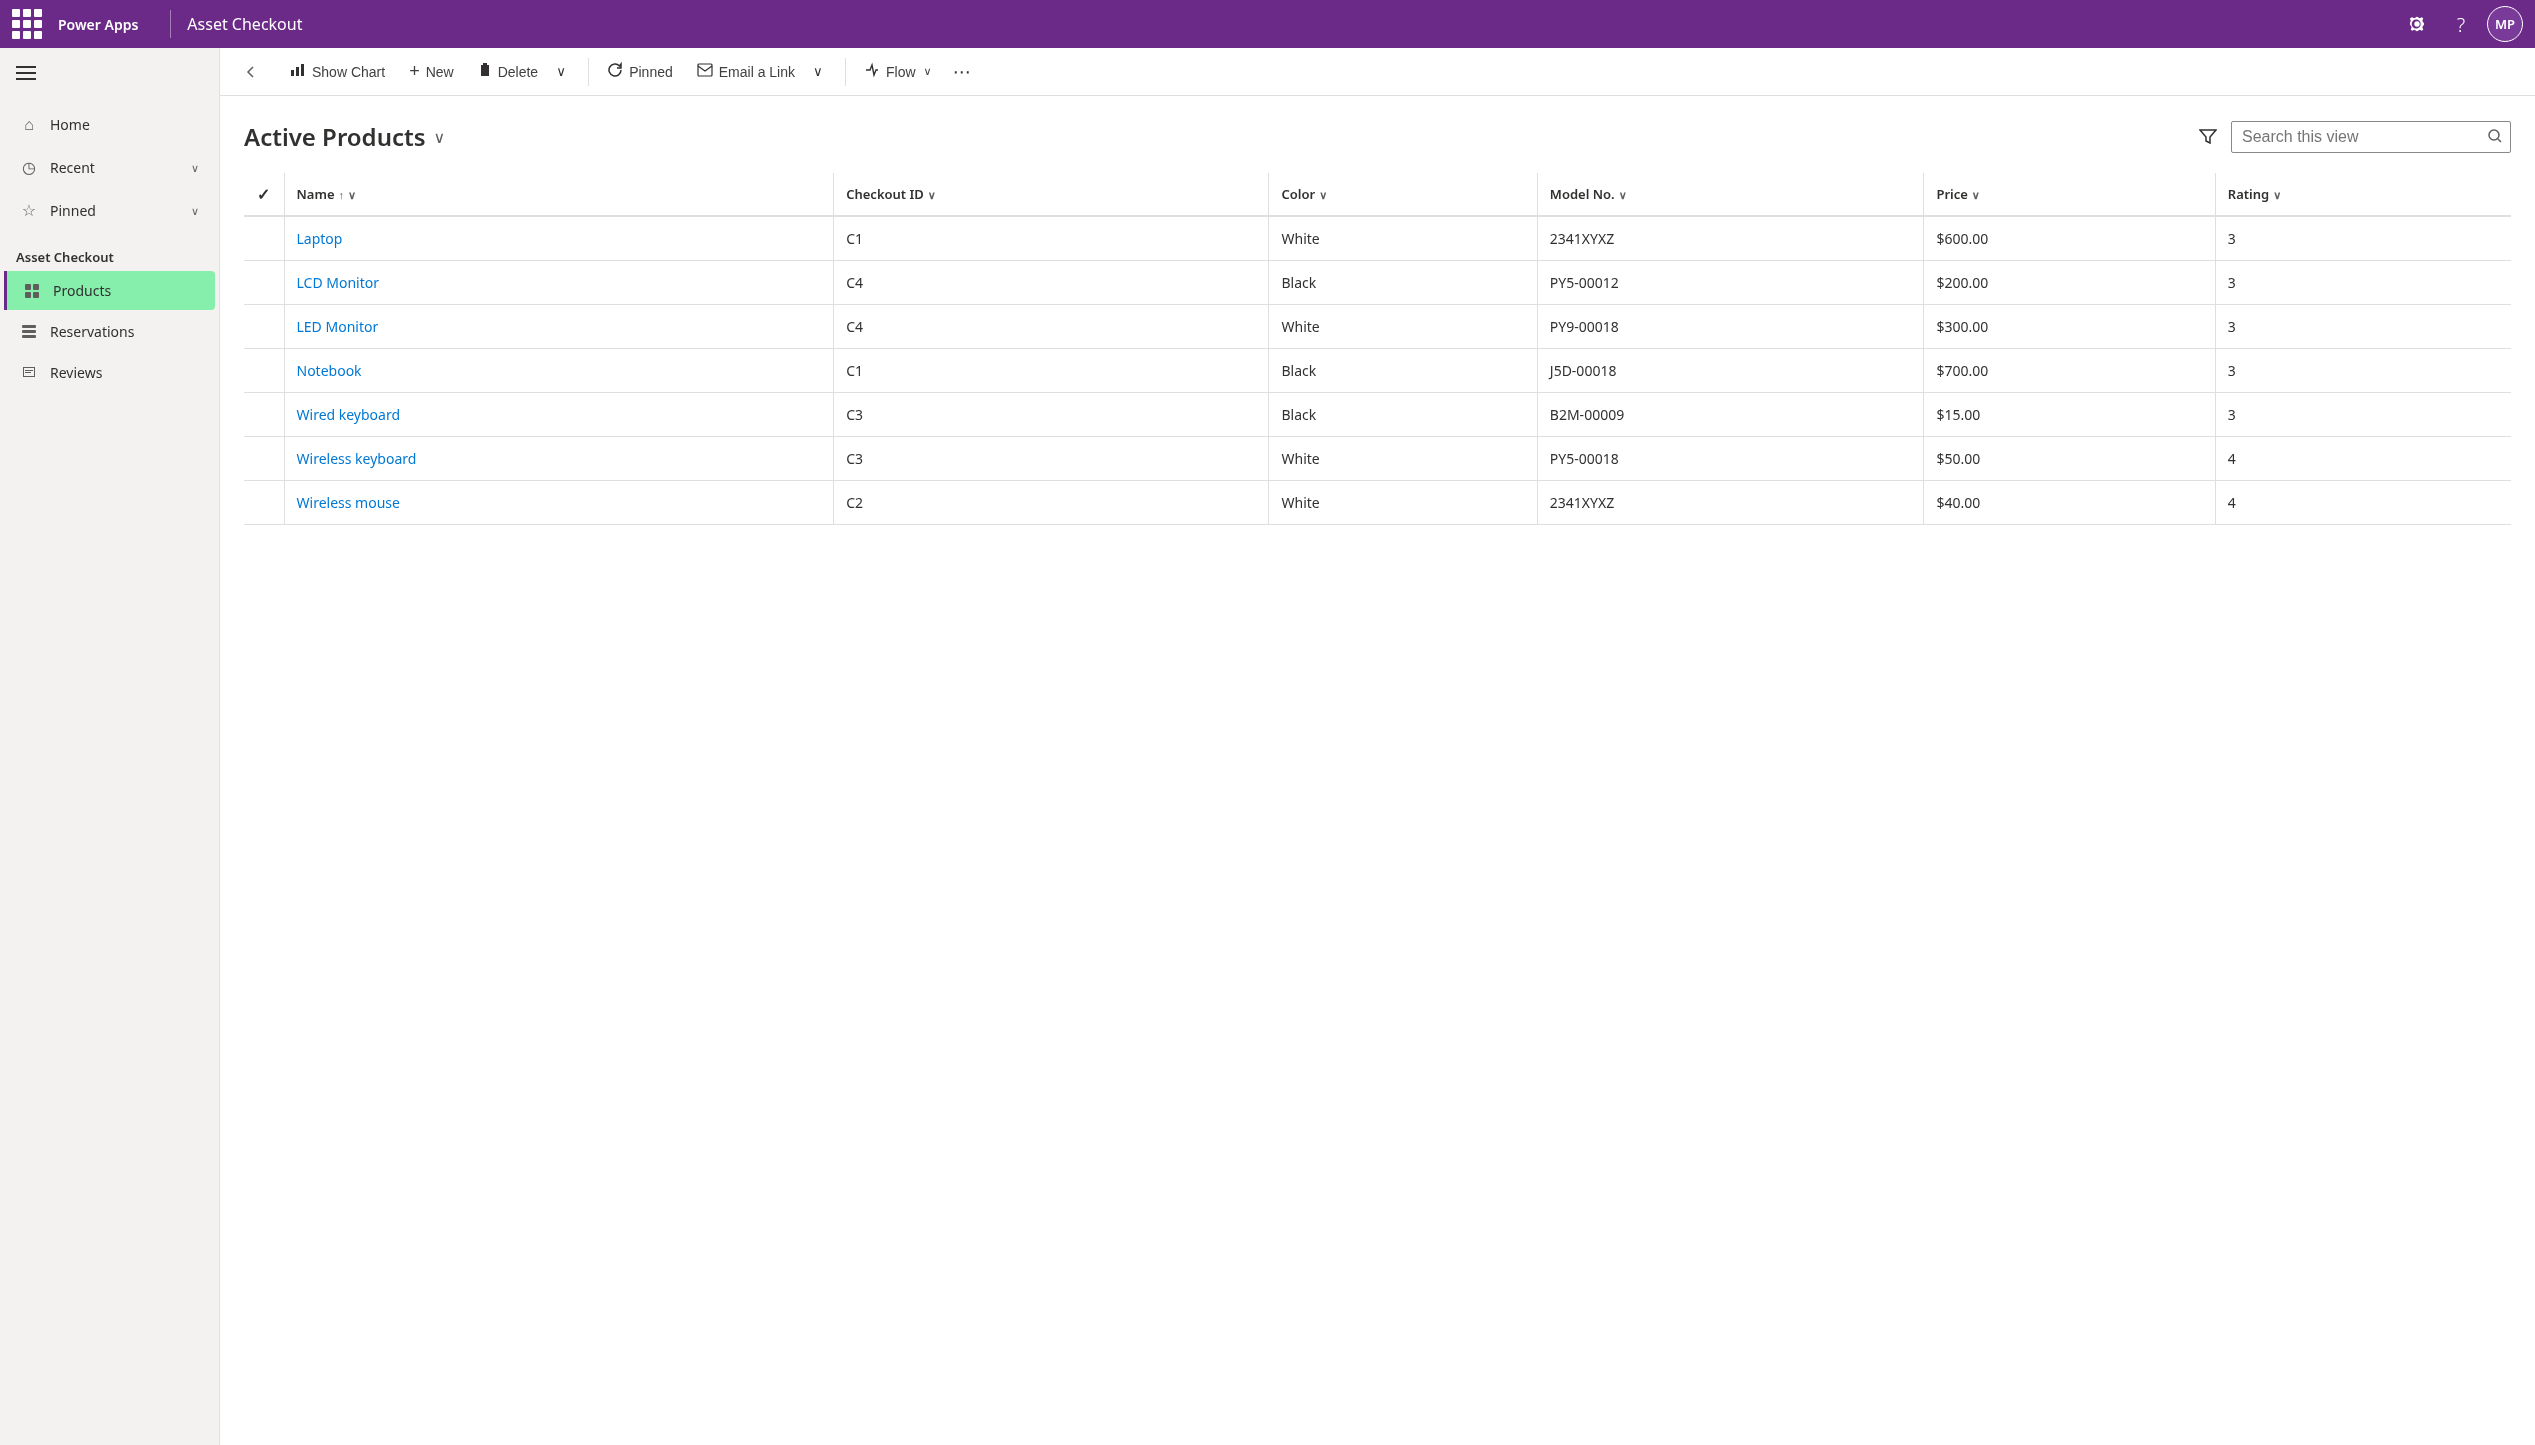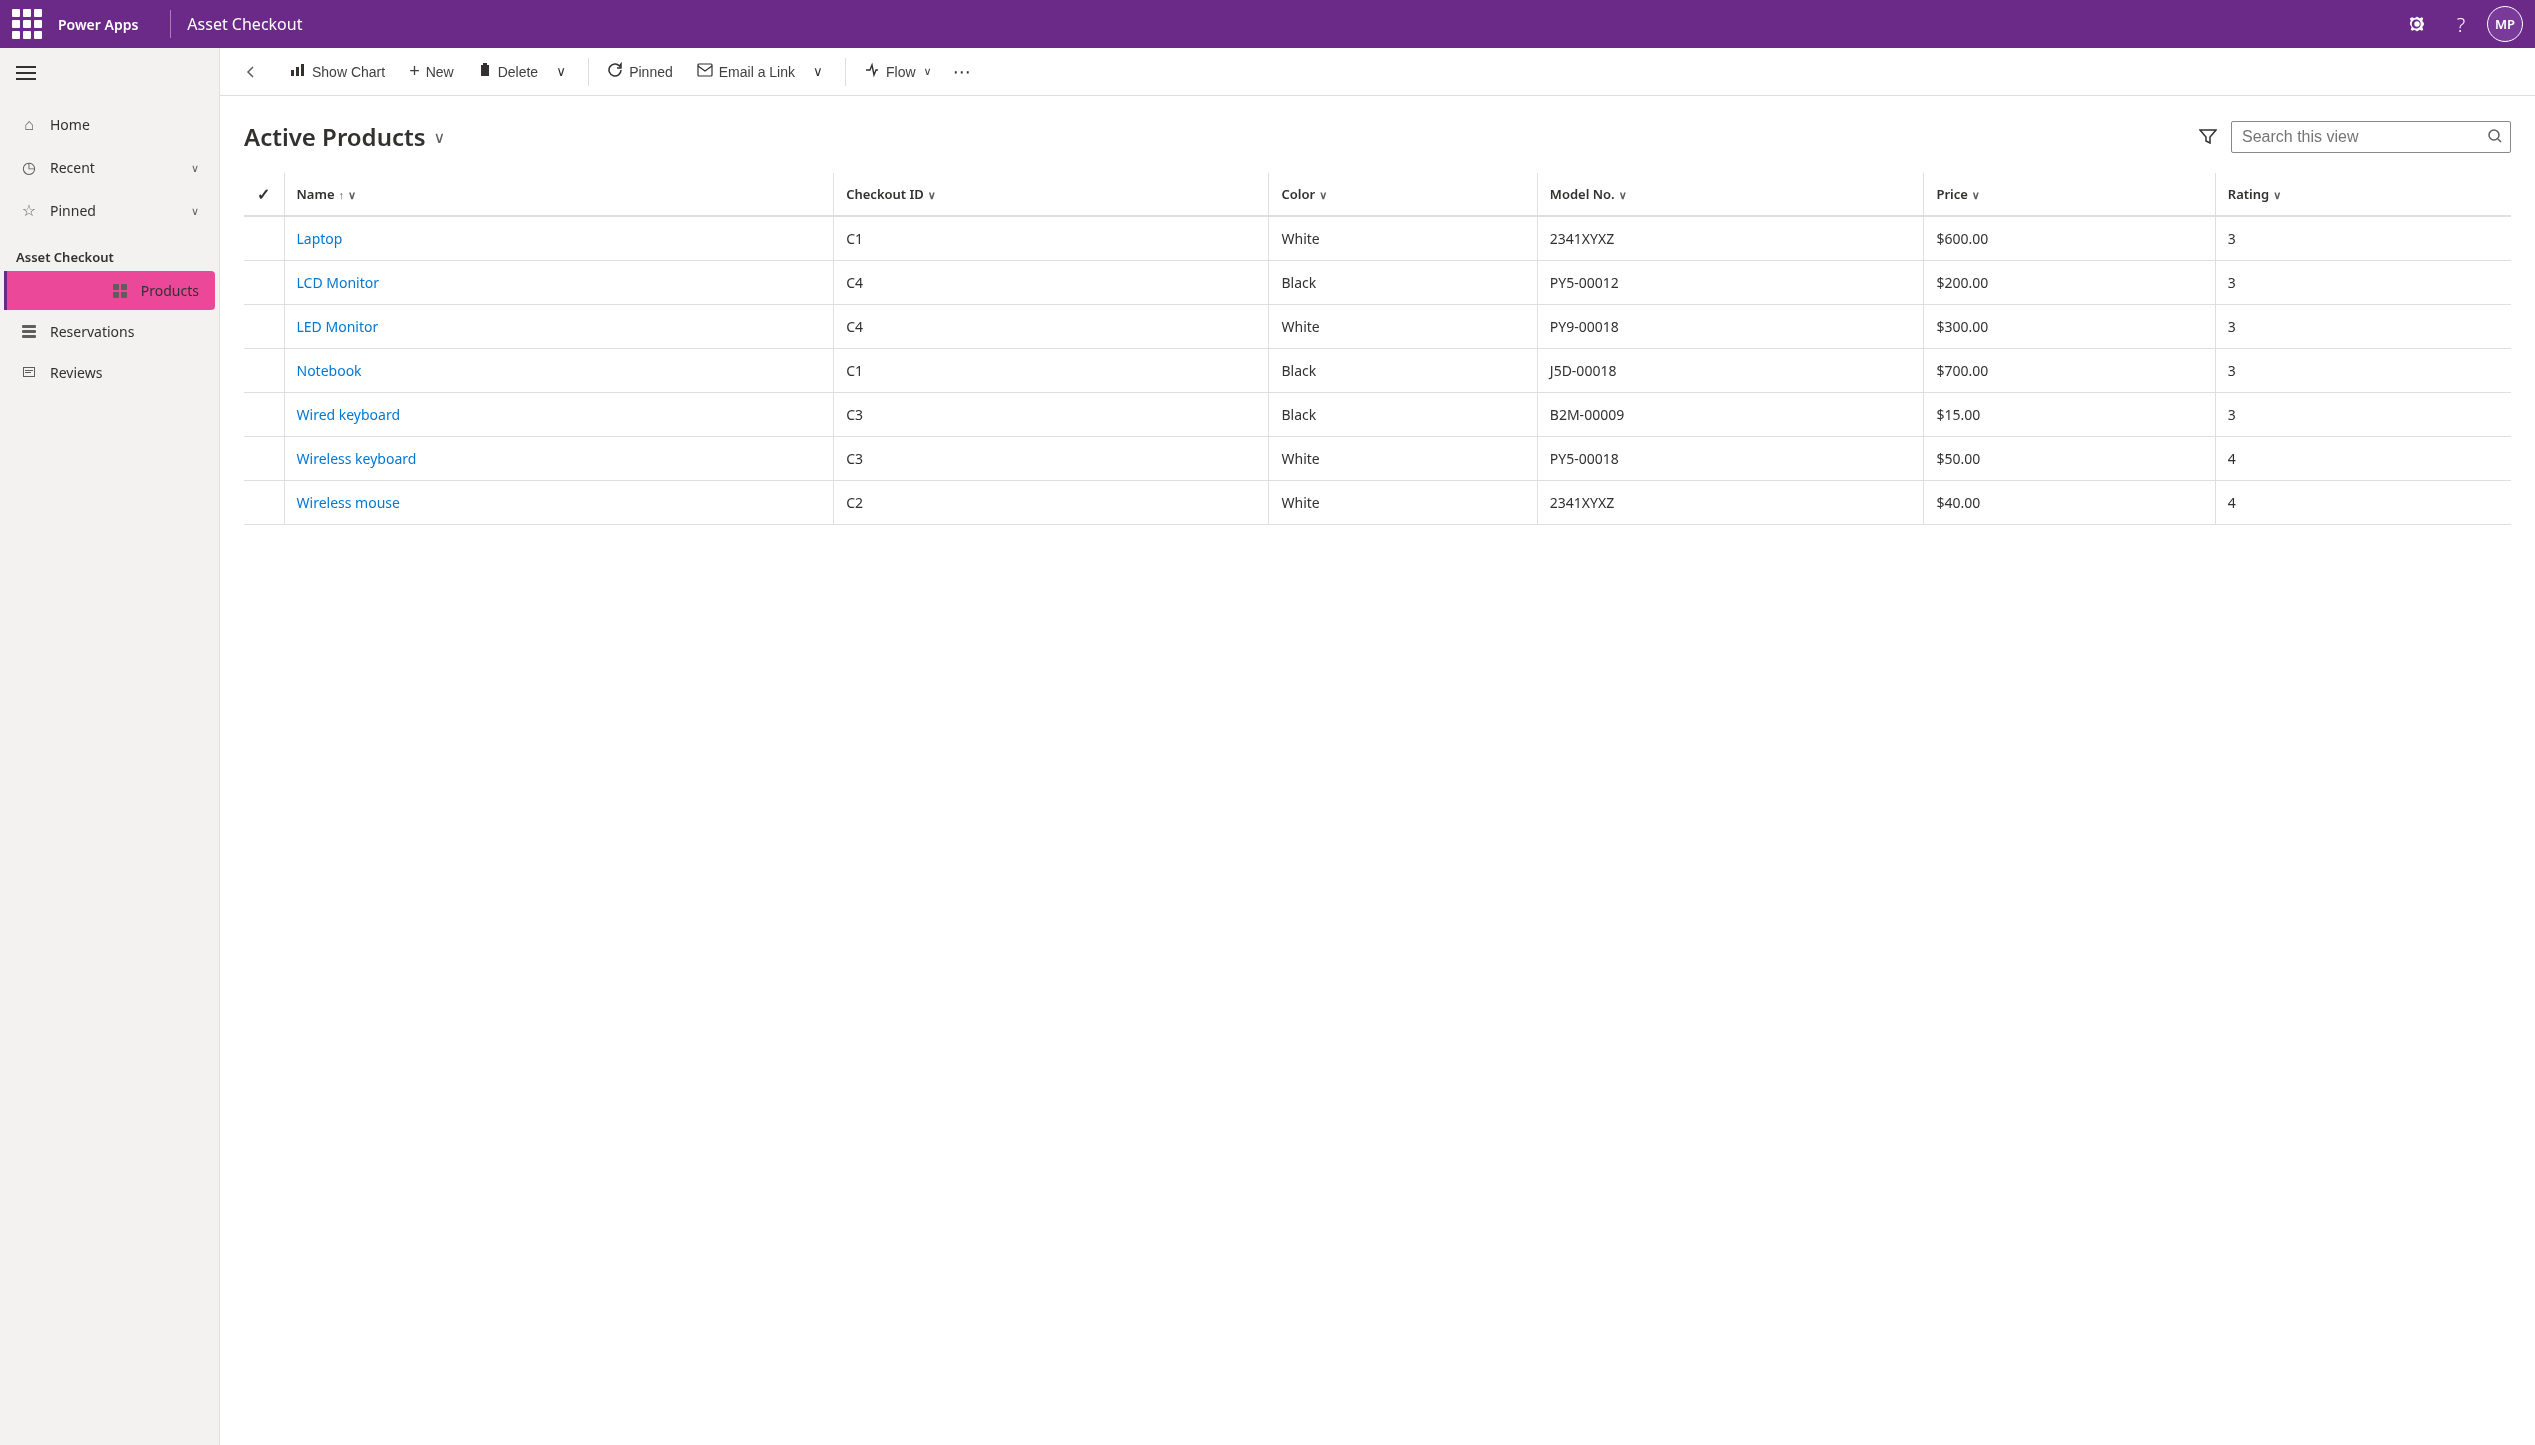--- a/index.html
+++ b/index.html
@@ -36,21 +36,21 @@
     
     .sidebar { width: 220px; background: #f3f2f1; display: flex; flex-direction: column; border-right: 1px solid #e1dfdd; flex-shrink: 0; overflow-y: auto; }
     .sidebar-hamburger { padding: 14px 16px; cursor: pointer; }
     .sidebar-hamburger span { display: block; width: 20px; height: 2px; background: #323130; margin: 4px 0; }
     .sidebar-nav { padding: 4px 0; }
     .sidebar-nav-item { display: flex; align-items: center; padding: 10px 16px; cursor: pointer; color: #323130; gap: 12px; font-size: 14px; border-radius: 4px; margin: 1px 4px; }
     .sidebar-nav-item .nav-icon { font-size: 16px; color: #605e5c; width: 18px; display: flex; align-items: center; justify-content: center; }
     .sidebar-nav-item .nav-chevron { margin-left: auto; font-size: 11px; color: #605e5c; }
     .sidebar-section-title { padding: 12px 16px 4px 16px; font-size: 13px; font-weight: 600; color: #323130; }
     .sidebar-app-item { display: flex; align-items: center; padding: 10px 16px; cursor: pointer; color: #323130; gap: 12px; font-size: 14px; margin: 1px 4px; border-radius: 4px; }
-    .sidebar-app-item.active { background: #ec4899; border-left: 3px solid #6b2a87; border-radius: 0 4px 4px 0; justify-content: flex-end; }
+    .sidebar-app-item.active { background: #86efac; border-left: 3px solid #6b2a87; border-radius: 0 4px 4px 0; }
     .sidebar-app-item .app-icon { width: 18px; height: 18px; display: flex; align-items: center; justify-content: center; font-size: 15px; color: #605e5c; }
 
     
     .content-area { flex: 1; display: flex; flex-direction: column; overflow: hidden; background: white; }
 
     
     .command-bar { height: 48px; background: white; border-bottom: 1px solid #e1dfdd; display: flex; align-items: center; padding: 0 16px; gap: 4px; flex-shrink: 0; }
     .cmd-btn { display: flex; align-items: center; gap: 6px; padding: 6px 10px; border: none; background: transparent; cursor: pointer; color: #404040; font-size: 14px; border-radius: 2px; white-space: nowrap; }
     .cmd-btn .cmd-icon { font-size: 15px; }
     .cmd-divider { width: 1px; height: 28px; background: #e1dfdd; margin: 0 4px; }

